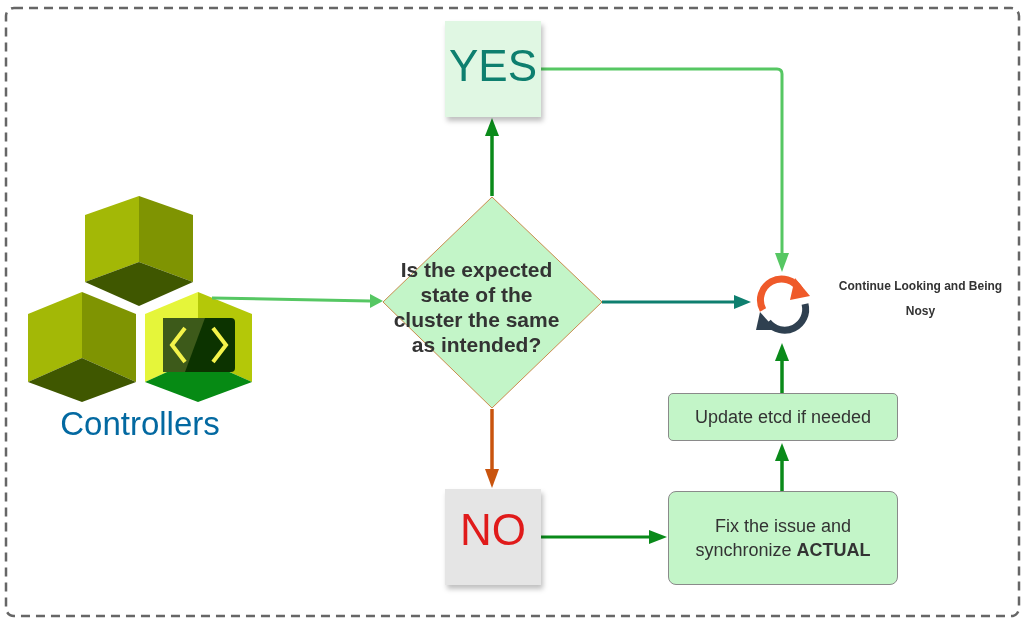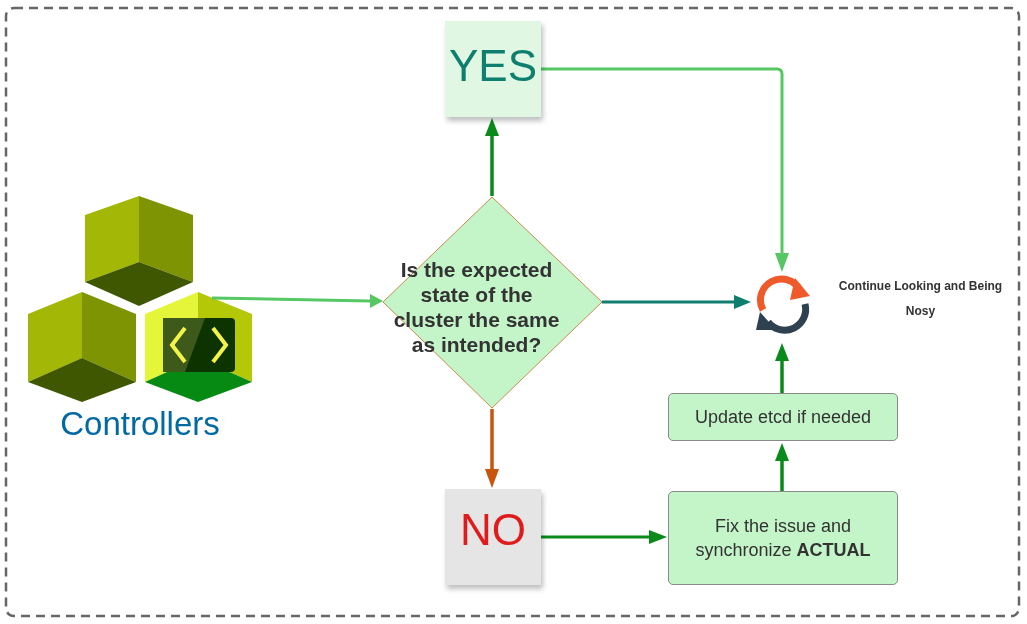--- a/index.html
+++ b/index.html
@@ -89,18 +89,18 @@
 </div>
 
 <div class="note" style="left:445px; top:489px; width:96px; height:96px; background:#e5e5e5;">
   <span style="font-size:44px; color:#e01b1b; margin-top:-14px;">NO</span>
 </div>
 
 <div class="proc" style="left:668px; top:393px; width:230px; height:48px;">
   <span>Update etcd if needed</span>
 </div>
 
-<div class="proc" style="left:668px; top:491px; width:230px; height:94px; flex-direction:column;">
+<div class="proc" style="left:668px; top:491px; width:230px; height:94px; flex-direction:column;border-radius:8px;">
   <div>Fix the issue and</div>
   <div><span>synchronize </span><b>ACTUAL</b></div>
 </div>
 
 <div class="lbl" style="left:828px; top:274px; width:185px; font-size:12px; font-weight:bold; line-height:25px;">Continue Looking and Being Nosy</div>
 
 </body></html>

